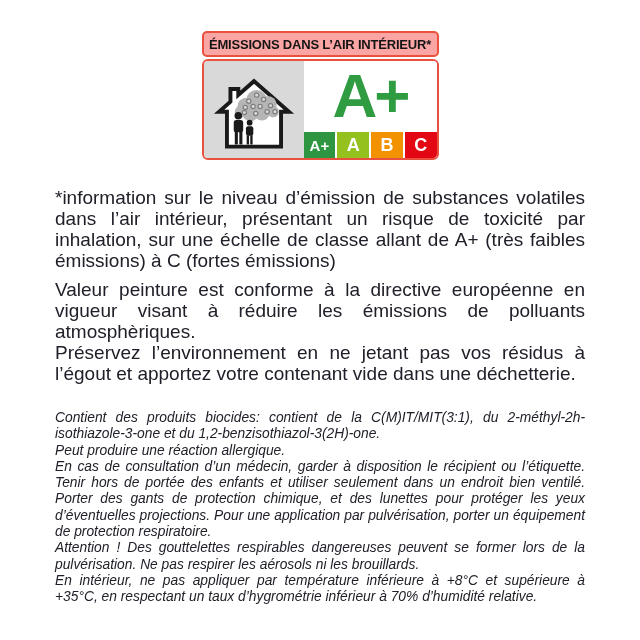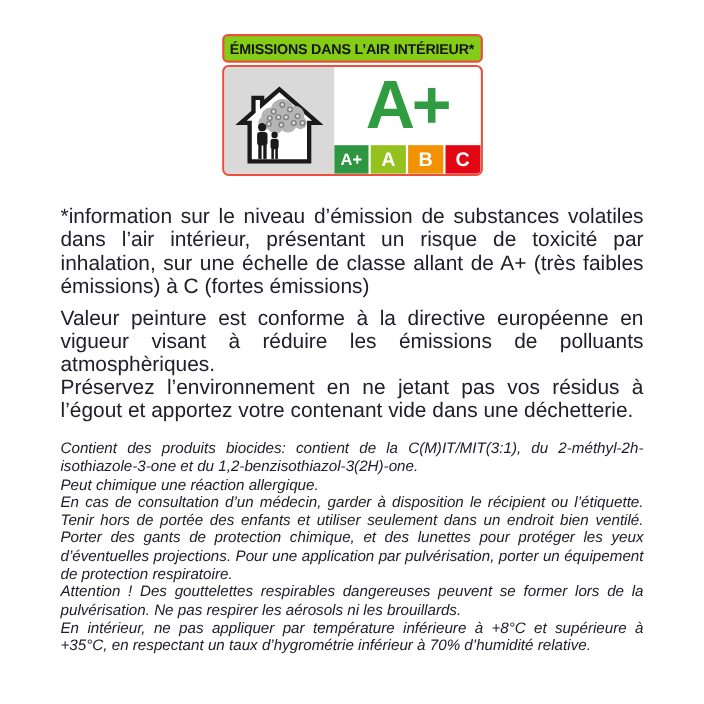--- a/index.html
+++ b/index.html
@@ -6,21 +6,21 @@
   body{
     width:640px;height:640px;background:#ffffff;overflow:hidden;
     font-family:"Liberation Sans", sans-serif;
     -webkit-hyphens:auto;hyphens:auto;
   }
   .page{width:640px;height:640px;position:relative;}
 
   
   .badge{width:237px;margin:31px auto 0;}
   .badge-title{
-    box-sizing:border-box;border:2px solid #e9503e;border-radius:5px;background:#84cc16;
+    box-sizing:border-box;border:2px solid #e9503e;border-radius:5px;background:#fca5a5;
     color:#141414;font-weight:700;font-size:13px;letter-spacing:-0.2px;
     text-align:center;padding:4px 1px 3px;white-space:nowrap;
     -webkit-hyphens:none;hyphens:none;
   }
   .badge-main{
     box-sizing:border-box;margin-top:2px;border:2px solid #e9503e;border-radius:6px;
     height:101px;display:flex;overflow:hidden;background:#fff;
   }
   .house-panel{width:100px;display:flex;align-items:center;justify-content:center;}
   .grade-panel{flex:1;display:flex;flex-direction:column;background:#fff;}
@@ -35,21 +35,21 @@
     display:flex;align-items:center;justify-content:center;
     -webkit-hyphens:none;hyphens:none;
   }
   .scale-box.first{font-size:15px;}
 
   
   .textcol{margin:27px 55px 0;text-align:justify;}
   .textcol p{margin:0;}
   .reg-block p{font-size:19px;line-height:21px;}
   .compliance{margin-top:8px;}
-  .biocide{margin-top:16px;font-style:italic;}
+  .biocide{margin-top:26px;font-style:italic;}
   .biocide p{font-size:13.8px;line-height:16.3px;}
 </style>
 </head>
 <body>
 
 <div class="page">
 
   <div class="badge">
     <div class="badge-title" style="border-color: rgb(233, 80, 62);">ÉMISSIONS DANS L’AIR INTÉRIEUR*</div>
 
@@ -111,20 +111,20 @@
       <p>*information sur le niveau d’émission de substances volatiles dans l’air intérieur, présentant un risque de toxicité par inhalation, sur une échelle de classe allant de A+ (très faibles émissions) à C (fortes émissions)</p>
     </div>
 
     <div class="reg-block compliance">
       <p>Valeur peinture est conforme à la directive européenne en vigueur visant à réduire les émissions de polluants atmosphèriques.</p>
       <p>Préservez l’environnement en ne jetant pas vos résidus à l’égout et apportez votre contenant vide dans une déchetterie.</p>
     </div>
 
     <div class="biocide">
       <p>Contient des produits biocides: contient de la C(M)IT/MIT(3:1), du 2-méthyl-2h-isothiazole-3-one et du 1,2-benzisothiazol-3(2H)-one.</p>
-      <p>Peut chimique une réaction allergique.</p>
+      <p>Peut produire une réaction allergique.</p>
       <p>En cas de consultation d’un médecin, garder à disposition le récipient ou l’étiquette. Tenir hors de portée des enfants et utiliser seulement dans un endroit bien ventilé. Porter des gants de protection chimique, et des lunettes pour protéger les yeux d’éventuelles projections. Pour une application par pulvérisation, porter un équipement de protection respiratoire.</p>
       <p>Attention ! Des gouttelettes respirables dangereuses peuvent se former lors de la pulvérisation. Ne pas respirer les aérosols ni les brouillards.</p>
       <p>En intérieur, ne pas appliquer par température inférieure à +8°C et supérieure à +35°C, en respectant un taux d’hygrométrie inférieur à 70% d’humidité relative.</p>
     </div>
   </div>
 
 </div>
 
 </body></html>

